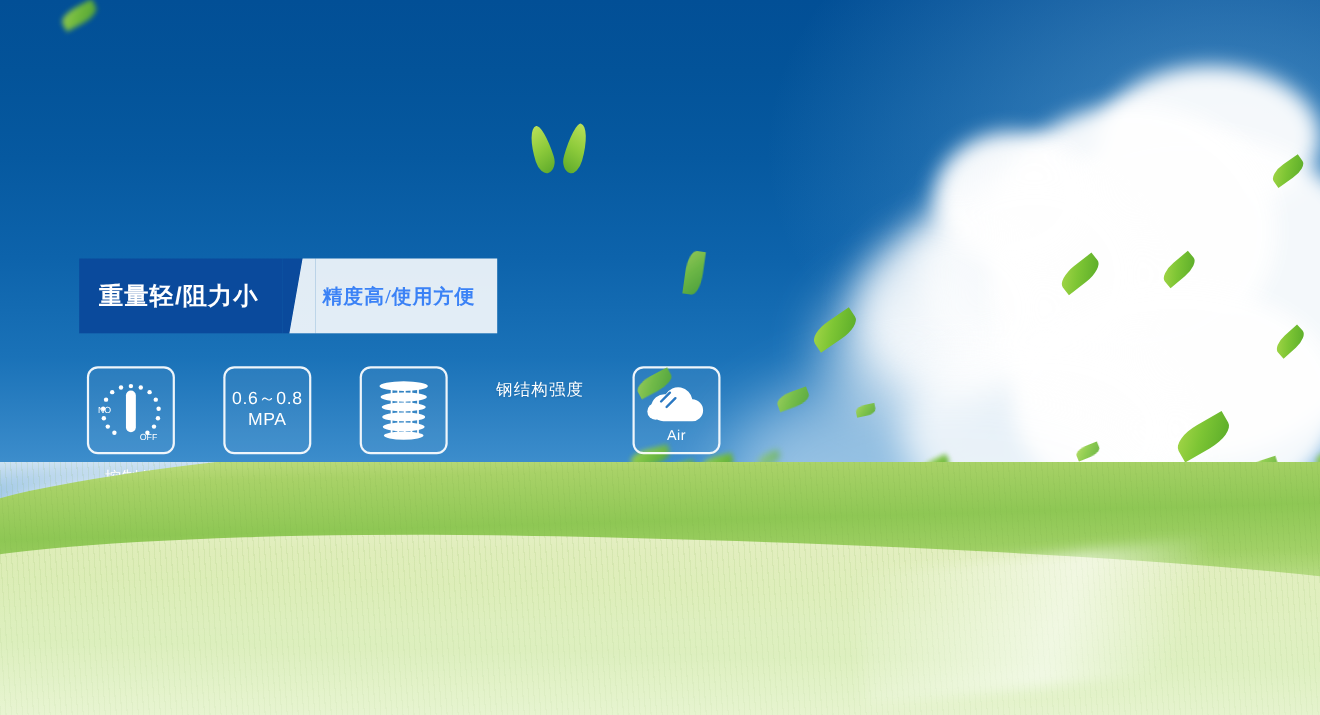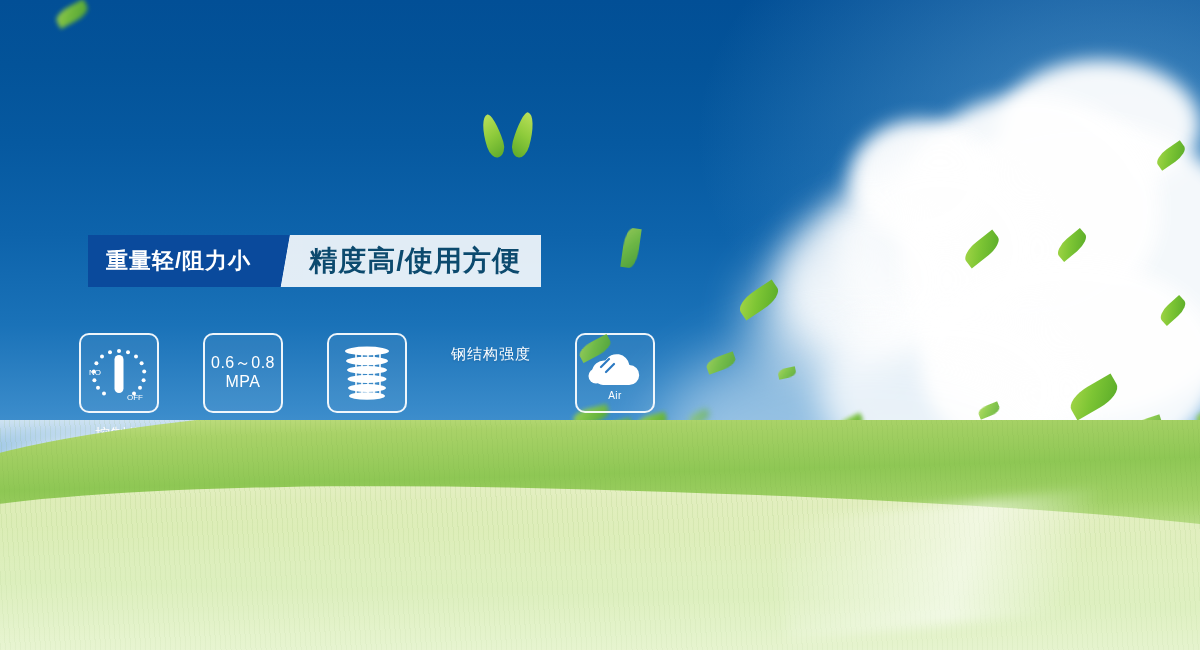--- a/index.html
+++ b/index.html
@@ -165,48 +165,49 @@
     left: 515px; top: 112px;
     width: 17px; height: 46px;
     background: linear-gradient(200deg, #bfe25c 0%, #8ecb3b 50%, #5ca92a 100%);
     border-radius: 40% 60% 45% 55% / 70% 70% 30% 30%;
     transform: rotate(16deg);
   }
 
   
   .subtitle-bar {
     position: absolute;
-    left: 88px; top: 235px;
-    height: 52px;
+    left: 72px; top: 235px;
+    height: 68px;
     display: flex;
     align-items: stretch;
   }
   .sub-left {
     background: #0a4a9c;
     color: #ffffff;
     font-size: 22px;
     font-weight: bold;
     display: flex;
     align-items: center;
     padding: 0 22px 0 18px;
     letter-spacing: 1px;
   }
   .sub-divider {
     width: 30px;
     background: linear-gradient(100deg, #0a4a9c 0%, #0a4a9c 42%, rgba(255,255,255,.88) 44%, rgba(255,255,255,.88) 100%);
   }
   .sub-right {
     background: rgba(255,255,255,.88);
-    color: #0c4a6e;
-    font-size: 28px;
+    color: #3b82f6;
+    font-size: 18px;
     font-weight: bold;
     display: flex;
     align-items: center;
     padding: 0 20px 0 6px;
     letter-spacing: 1px;
+    font-family: Liberation Serif, serif;
   }
 
   
   .features {
     position: absolute;
     left: 72px; top: 333px;
     display: flex;
     gap: 30px;
   }
   .feature {
@@ -379,21 +380,21 @@
             <path d="M18 40 h26 a10 10 0 0 0 0.4 -20 a13 13 0 0 0 -24 -4.5 a9 9 0 0 0 -2.4 24.5 z"></path>
             <circle cx="11" cy="31" r="7.5"></circle>
             <circle cx="19" cy="24" r="6"></circle>
             <circle cx="25" cy="18" r="5"></circle>
           </g>
           <g stroke="#2a78c2" stroke-width="2.2" fill="none" stroke-linecap="round">
             <line x1="16" y1="22" x2="24" y2="14"></line>
             <line x1="21" y1="27" x2="29" y2="19"></line>
           </g>
         </svg>
-        <div class="feature-text" style="font-size:10px;margin-top:1px">Air</div>
+        <div class="feature-text" style="font-size:13px;margin-top:1px">Air</div>
       </div>
       <div class="feature-label">集尘</div>
     </div>
 
   </div>
 
   <div class="leaf pale" style="left:578px; top:341px; width:34px; height:15px; transform:rotate(-28deg);"></div>
   <div class="leaf blurry" style="left:637px; top:415px; width:30px; height:14px; transform:rotate(-14deg);"></div>
 
   <div class="grass-wrap">

